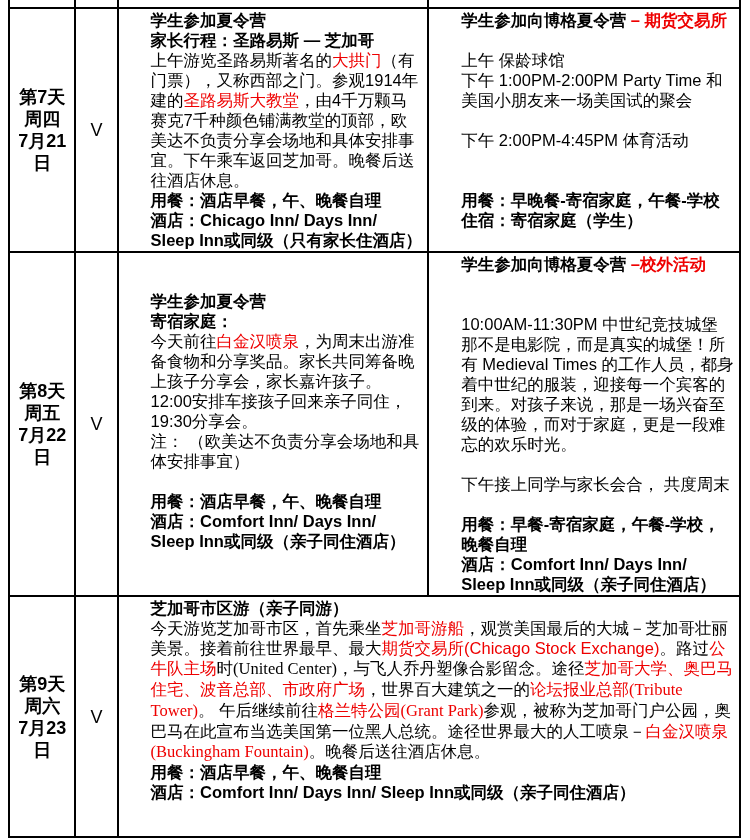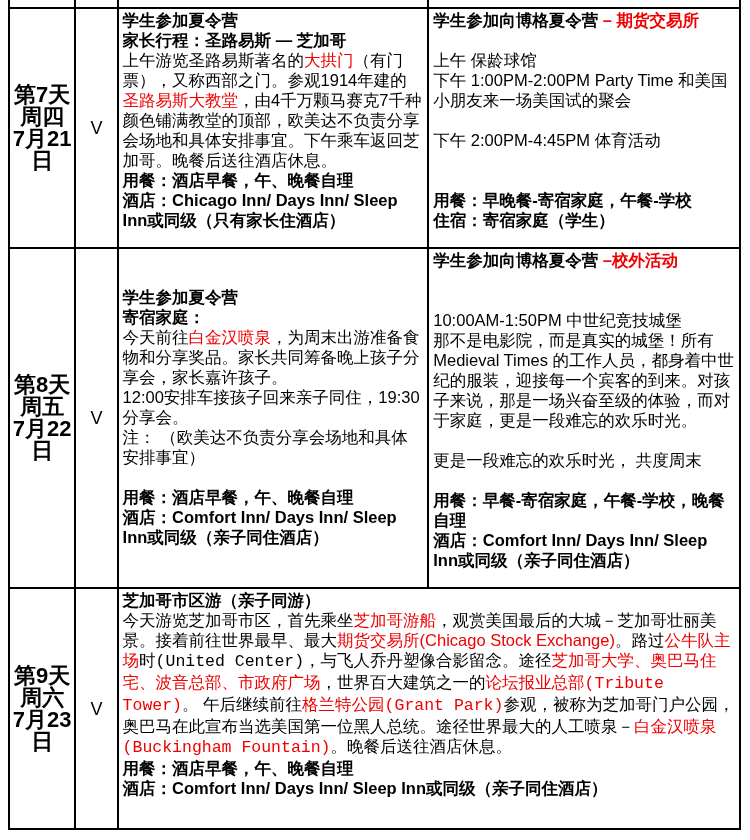--- a/index.html
+++ b/index.html
@@ -5,34 +5,34 @@
   html,body{margin:0;padding:0;background:#ffffff;}
   body{width:750px;height:840px;overflow:hidden;
        font-family:"Liberation Sans","DejaVu Sans",sans-serif;color:#000;}
   .page{position:relative;width:750px;height:840px;}
   table{border-collapse:collapse;table-layout:fixed;
         margin-left:8px;width:733px;}
   td{border:2px solid #000;vertical-align:top;padding:1px 4px;
      overflow:hidden;}
   tr.sliver td{height:7px;border-top:none;padding:0;}
   td.day-cell{text-align:center;vertical-align:middle;
-      font-weight:bold;font-size:22px;line-height:22px;padding:0 1px;}
+      font-weight:bold;font-size:18px;line-height:22px;padding:0 1px;}
   td.check-cell{text-align:center;vertical-align:middle;
       font-size:18px;line-height:18px;}
   td.content-cell{font-size:16.5px;line-height:20px;}
   tr[data-row="0"]{height:240px;}
   tr[data-row="1"]{height:340px;}
   tr[data-row="2"]{height:241px;}
   
   tr[data-row="1"] td.content-cell.cell-0{padding-top:38px;}
-  .para{min-height:20px;word-break:break-word;}
+  .para{min-height:20px;word-break:break-word;margin-left:28px;}
   .para.blank{height:20px;}
   .bold{font-weight:bold;}
   .red{color:var(--accent-red,#ee0000);}
-  .serif{font-family:Liberation Mono, monospace;}
+  .serif{font-family:Liberation Serif, serif;}
 </style>
 </head>
 <body>
 
 <div class="page">
   <table>
     <colgroup>
       <col style="width:66px">
       <col style="width:42px">
       <col style="width:309px">
@@ -86,24 +86,24 @@
             <div class="para"><span>12:00安排车接孩子回来亲子同住，19:30分享会。</span></div>
             <div class="para"><span>注： （欧美达不负责分享会场地和具体安排事宜）</span></div>
             <div class="para blank"></div>
             <div class="para"><span class="bold">用餐：酒店早餐，午、晚餐自理</span></div>
             <div class="para"><span class="bold">酒店：Comfort Inn/ Days Inn/ Sleep Inn或同级（亲子同住酒店）</span></div>
           </td>
           <td class="content-cell cell-1">
             <div class="para"><span class="bold">学生参加向博格夏令营 </span><span class="bold red">–校外活动</span></div>
             <div class="para blank"></div>
             <div class="para blank"></div>
-            <div class="para"><span>10:00AM-1:50PM 中世纪竞技城堡</span></div>
+            <div class="para"><span>10:00AM-11:30PM 中世纪竞技城堡</span></div>
             <div class="para"><span>那不是电影院，而是真实的城堡！所有 Medieval Times 的工作人员，都身着中世纪的服装，迎接每一个宾客的到来。对孩子来说，那是一场兴奋至级的体验，而对于家庭，更是一段难忘的欢乐时光。</span></div>
             <div class="para blank"></div>
-            <div class="para"><span>更是一段难忘的欢乐时光， 共度周末</span></div>
+            <div class="para"><span>下午接上同学与家长会合， 共度周末</span></div>
             <div class="para blank"></div>
             <div class="para"><span class="bold">用餐：早餐-寄宿家庭，午餐-学校，晚餐自理</span></div>
             <div class="para"><span class="bold">酒店：Comfort Inn/ Days Inn/ Sleep Inn或同级（亲子同住酒店）</span></div>
           </td>
         </tr>
         <tr data-row="2">
           <td class="day-cell">
             <div>第9天</div>
             <div>周六</div>
             <div>7月23日</div>

